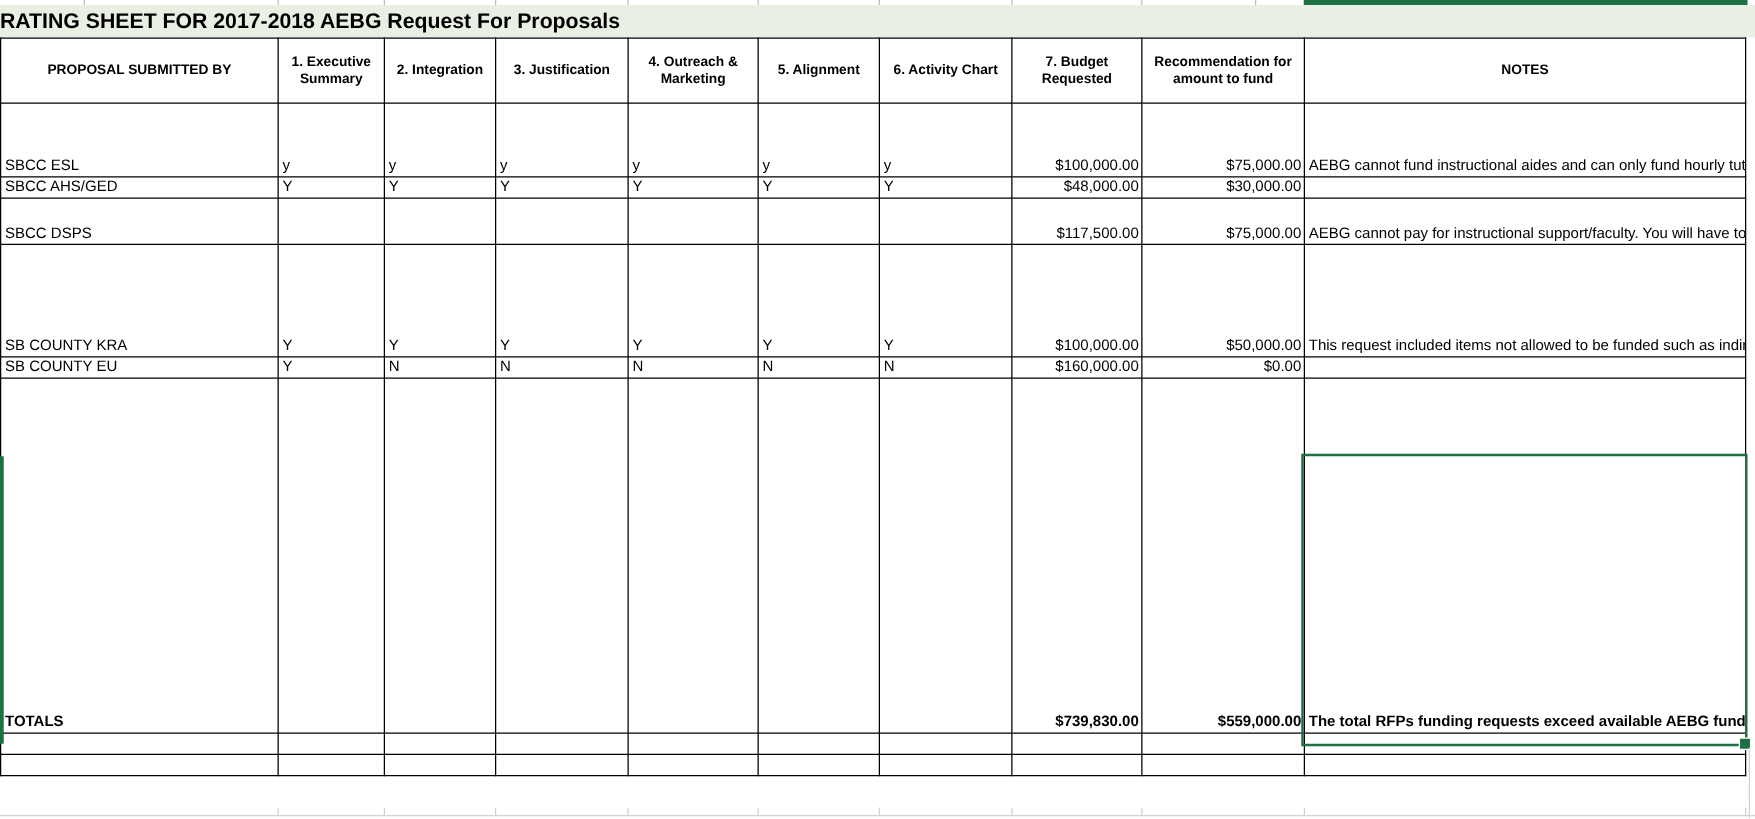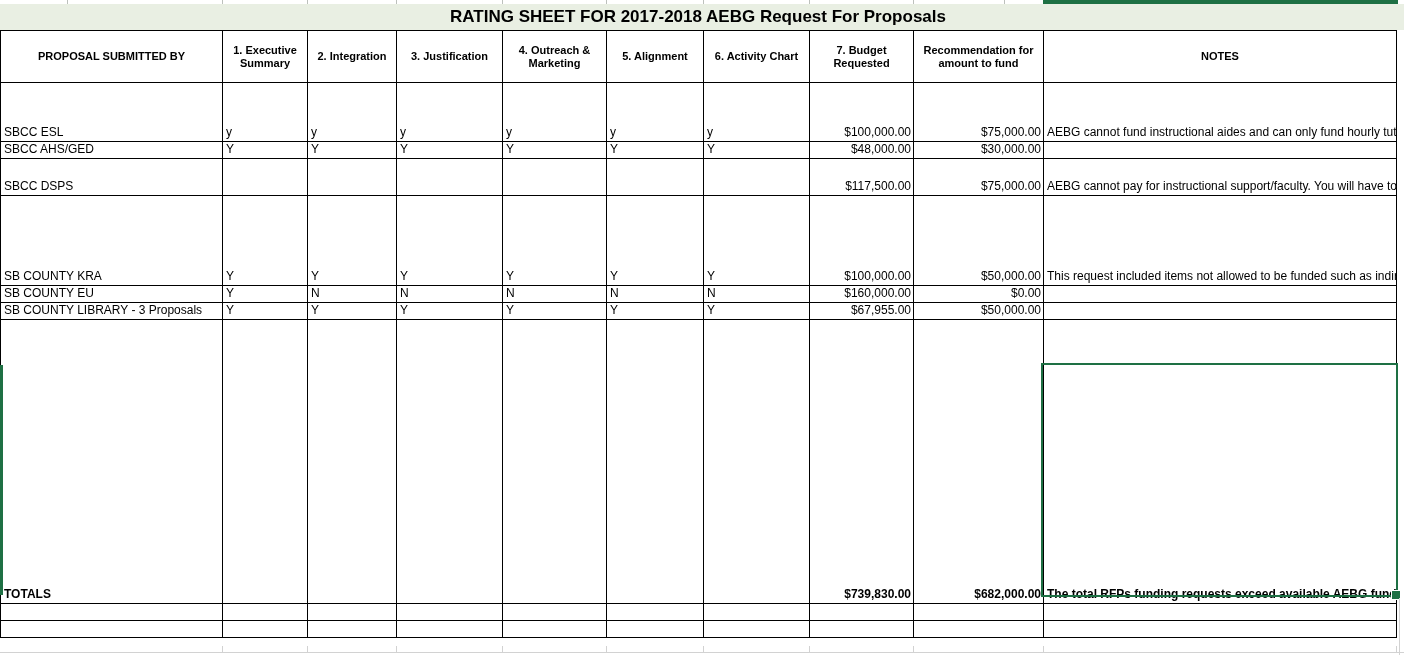--- a/index.html
+++ b/index.html
@@ -3,21 +3,21 @@
 <meta charset="utf-8">
 <style>
   html,body{margin:0;padding:0;background:#fff;}
   .canvas{position:relative;width:1404px;height:655px;background:#fff;overflow:hidden;
           font-family:"Liberation Sans",sans-serif;color:#000;}
   
   .tick{position:absolute;top:0;width:1px;height:4px;background:#bcc0bc;}
   .topbar{position:absolute;top:0;left:1043px;width:355px;height:4px;background:#1e7044;}
   
   .titlebar{position:absolute;top:4px;left:0;width:1404px;height:26px;background:#e9efe3;}
-  .titlebar span{display:block;width:1396px;text-align:center;font-weight:bold;font-size:17px;line-height:26px;}
+  .titlebar span{display:block;width:1396px;text-align:left;font-weight:bold;font-size:17px;line-height:26px;}
   
   table.sheet{position:absolute;top:30px;left:0;width:1396px;border-collapse:collapse;table-layout:fixed;}
   table.sheet td{border:1px solid #000;vertical-align:bottom;overflow:hidden;
                  padding:0 2px 1px 3px;font-size:12px;line-height:15px;white-space:nowrap;}
   table.sheet thead td{vertical-align:middle;text-align:center;font-weight:bold;
                        font-size:11px;line-height:13px;white-space:normal;padding:2px;}
   td.money{text-align:right;padding-right:3px;}
   td.note{white-space:normal;line-height:16.5px;padding:0 3px 1px 4px;}
   tr.totals-row td{font-weight:bold;}
   td.totals-note{white-space:normal;font-size:12.5px;line-height:19.2px;padding:0 3px 2px 4px;}
@@ -132,42 +132,30 @@
         <td class="rate">Y</td>
         <td class="rate">N</td>
         <td class="rate">N</td>
         <td class="rate">N</td>
         <td class="rate">N</td>
         <td class="rate">N</td>
         <td class="money">$160,000.00</td>
         <td class="money">$0.00</td>
         <td class="note"></td>
       </tr>
-      <tr style="height:17px">
-        <td>SB COUNTY LIBRARY - 3 Proposals</td>
-        <td class="rate">Y</td>
-        <td class="rate">Y</td>
-        <td class="rate">Y</td>
-        <td class="rate">Y</td>
-        <td class="rate">Y</td>
-        <td class="rate">Y</td>
-        <td class="money">$67,955.00</td>
-        <td class="money">$50,000.00</td>
-        <td class="note"></td>
-      </tr>
       <tr style="height:284px" class="totals-row">
         <td>TOTALS</td>
         <td></td>
         <td></td>
         <td></td>
         <td></td>
         <td></td>
         <td></td>
         <td class="money">$739,830.00</td>
-        <td class="money">$682,000.00</td>
+        <td class="money">$559,000.00</td>
         <td class="totals-note">The total RFPs funding requests exceed available AEBG funding. This recommendation (which also exceeds available funding, but only by $10,000) is being made to the Santa Barbara AEBG Consortium by the AEBG Coordinator after having reviewed and analyzed all submissions. The funding recommendations were based primarily on allowable expenses and alignment with approved Consortium goals and plans. Final awards are wholly the responsibility of the Consortium, and thus this recommendation is subject to discussion, change, and approval by the Consortium in the upcoming February 7, 2018 Public Meeting.</td>
       </tr>
       <tr style="height:17px">
         <td></td>
           <td></td>
         <td></td>
           <td></td>
         <td></td>
           <td></td>
         <td></td>

